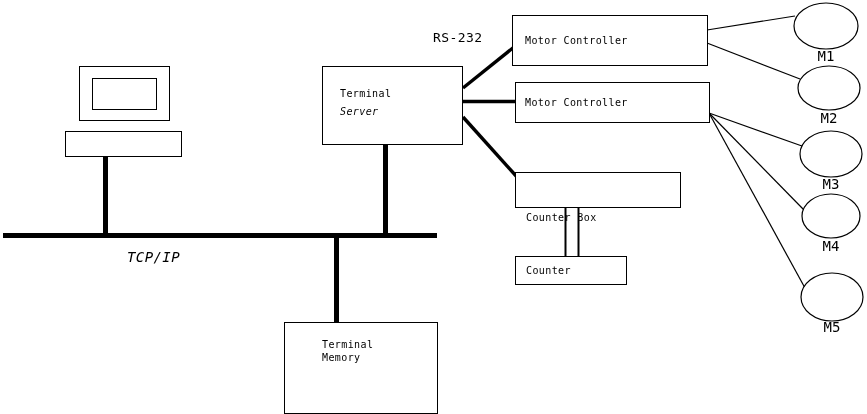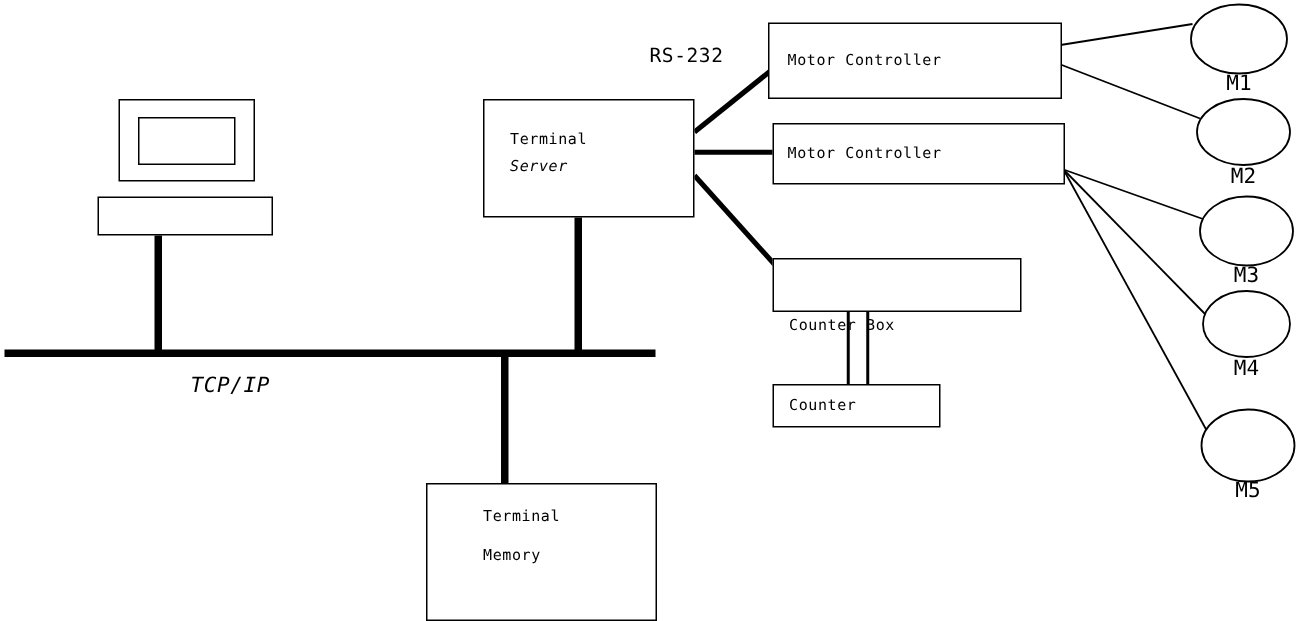--- a/index.html
+++ b/index.html
@@ -129,21 +129,21 @@
   <div class="node-label" style="left:525px; top:93px;">Motor Controller</div>
 
   <div class="node-box" style="left:515px; top:172px; width:166px; height:36px;"></div>
   <div class="node-label" style="left:526px; top:180px;margin-top:28px;">Counter Box</div>
 
   <div class="node-box" style="left:515px; top:256px; width:112px; height:29px;"></div>
   <div class="node-label" style="left:526px; top:261px;">Counter</div>
 
   <div class="node-box" style="left:284px; top:322px; width:154px; height:92px;"></div>
   <div class="node-label" style="left:322px; top:335px;">Terminal</div>
-  <div class="node-label" style="left:322px; top:361px;">Memory</div>
+  <div class="node-label" style="left:322px; top:348px;">Memory</div>
 
   <svg class="layer" viewBox="0 0 867 414" preserveAspectRatio="none">
     <ellipse cx="826" cy="26" rx="32" ry="23" fill="#ffffff" stroke="#000000" stroke-width="1.2"></ellipse>
     <ellipse cx="829" cy="88" rx="31" ry="22" fill="#ffffff" stroke="#000000" stroke-width="1.2"></ellipse>
     <ellipse cx="831" cy="154" rx="31" ry="23" fill="#ffffff" stroke="#000000" stroke-width="1.2"></ellipse>
     <ellipse cx="831" cy="216" rx="29" ry="22" fill="#ffffff" stroke="#000000" stroke-width="1.2"></ellipse>
     <ellipse cx="832" cy="297" rx="31" ry="24" fill="#ffffff" stroke="#000000" stroke-width="1.2"></ellipse>
   </svg>
 
   <div class="ellipse-label" style="left:806px; top:18px; width:40px;">M1</div>

